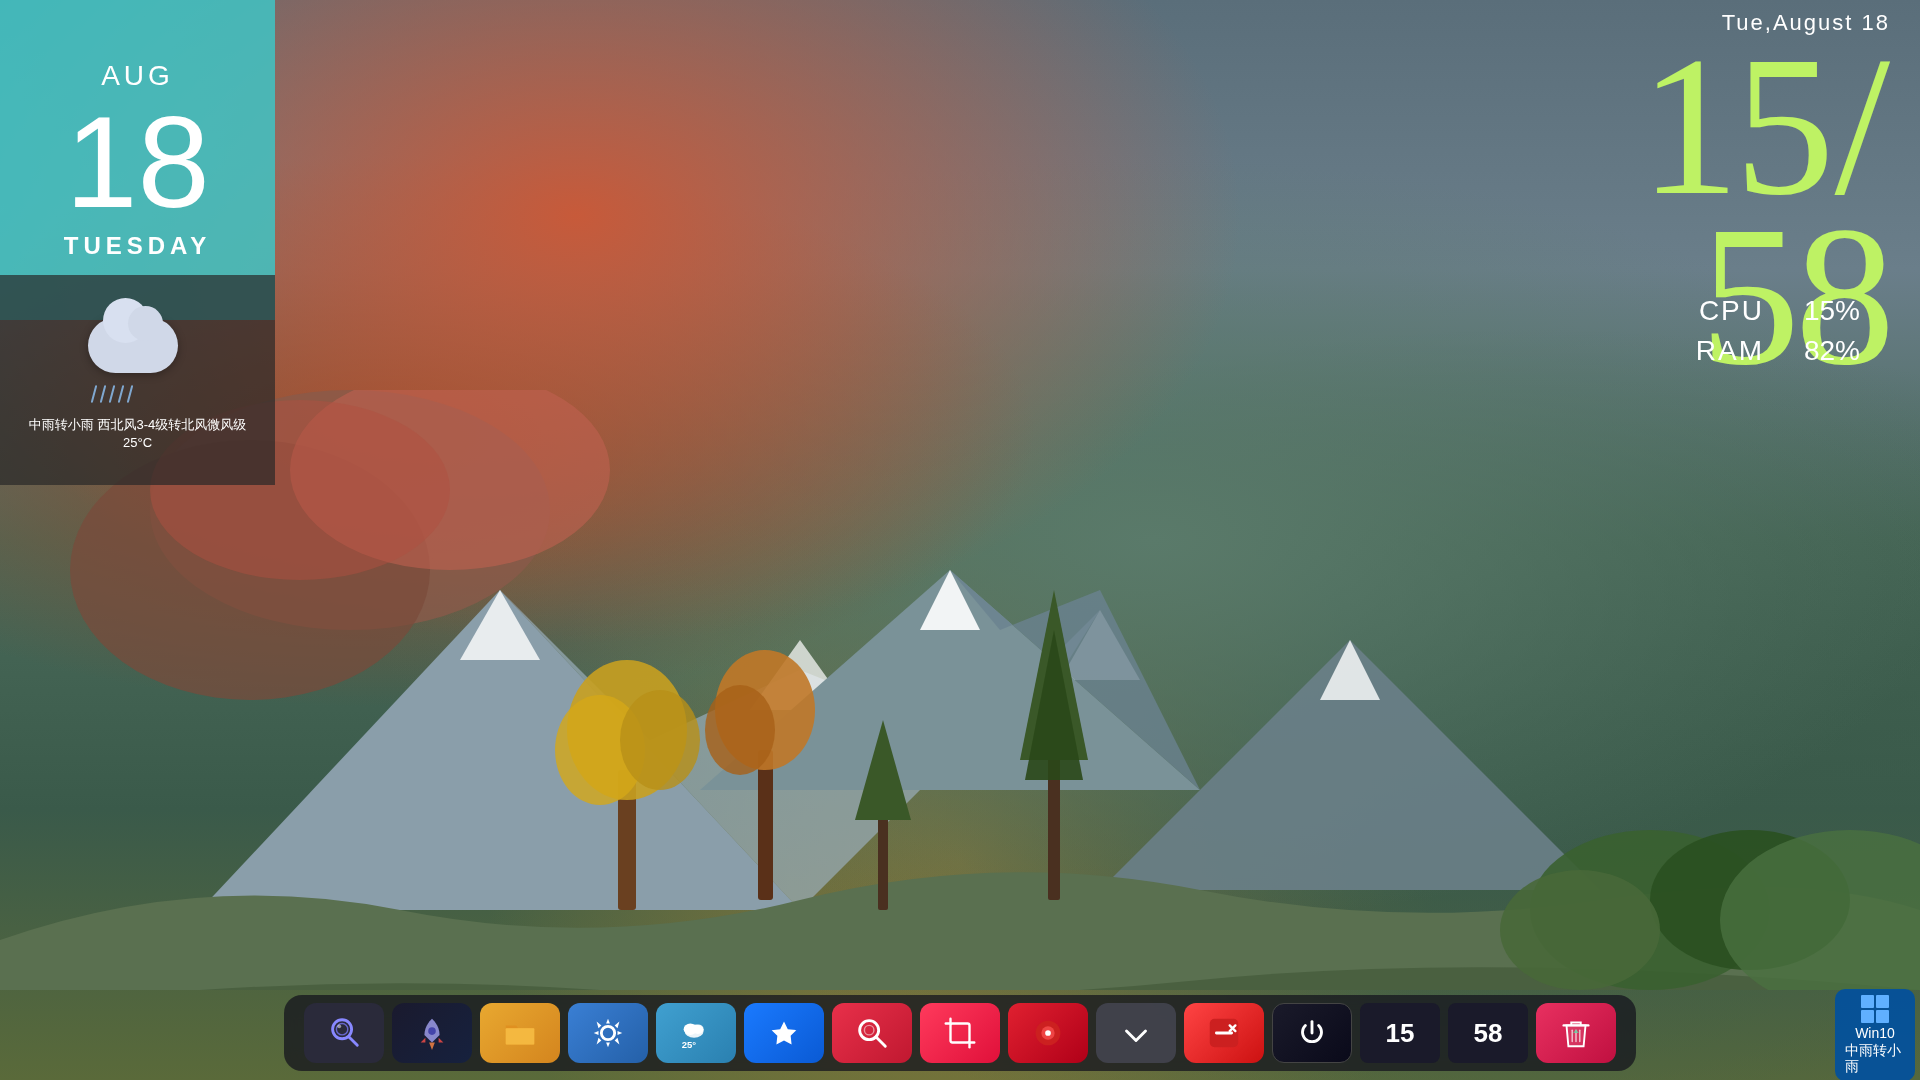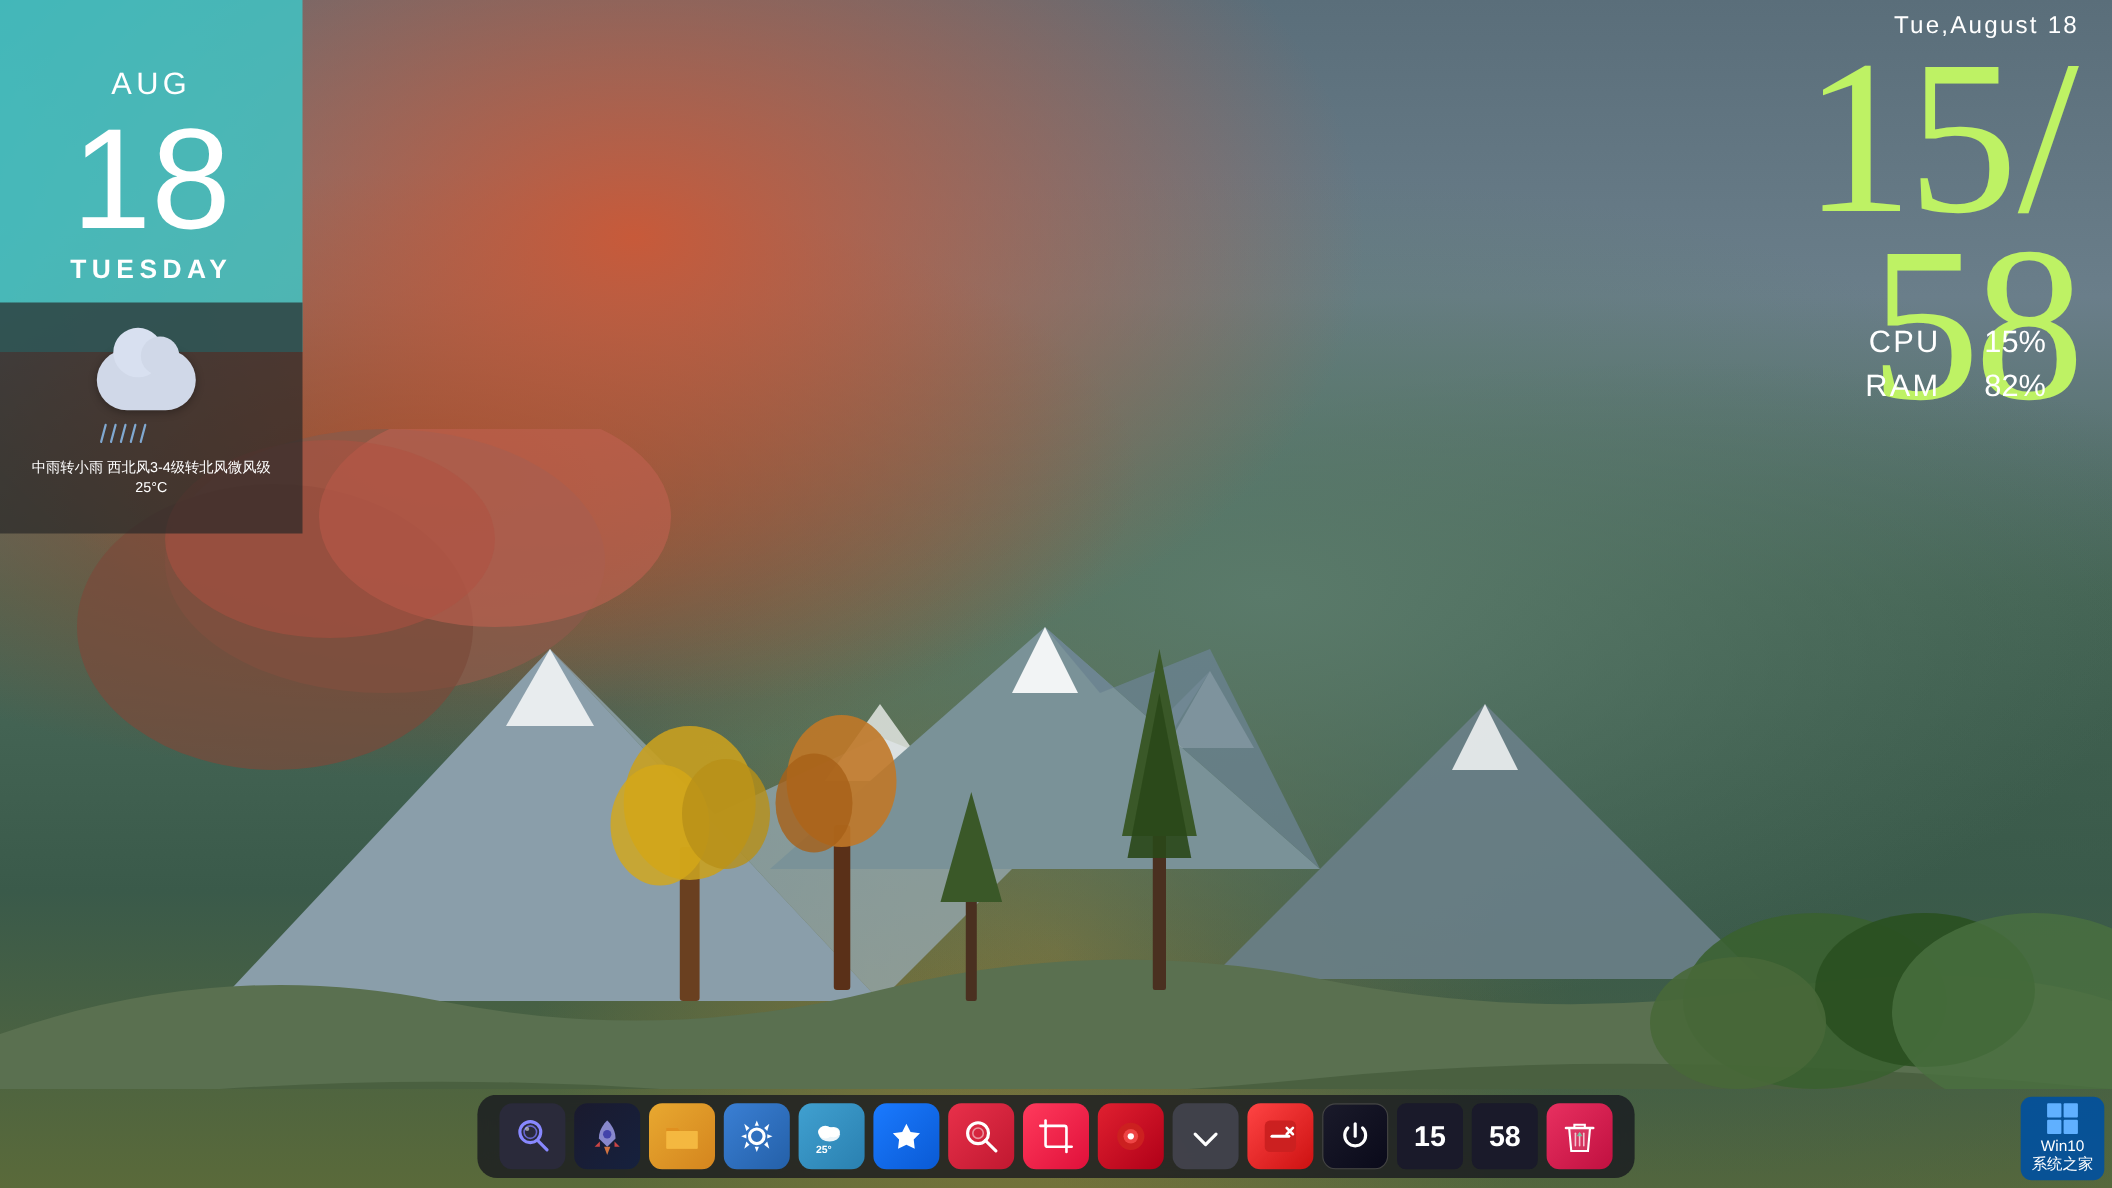--- a/index.html
+++ b/index.html
@@ -225,21 +225,21 @@
       display: flex;
       align-items: center;
       background: rgba(20, 20, 30, 0.75);
       border-radius: 18px;
       padding: 8px 20px;
       gap: 8px;
       backdrop-filter: blur(10px);
     }
 
     .dock-icon {
-      width: 60px;
+      width: 80px;
       height: 60px;
       border-radius: 12px;
       display: flex;
       align-items: center;
       justify-content: center;
       cursor: pointer;
       position: relative;
       overflow: hidden;
       flex-shrink: 0;
     }
@@ -571,15 +571,15 @@
 
 <div id="win-logo">
   <div id="win-logo-inner">
     <div class="win-flag">
       <div></div>
         <div></div>
         <div></div>
         <div></div>
     </div>
     <div class="win-text">Win10</div>
-    <div class="win-text">系统之家</div>
+    <div class="win-text">中雨转小雨</div>
   </div>
 </div>
 
 </body></html>

